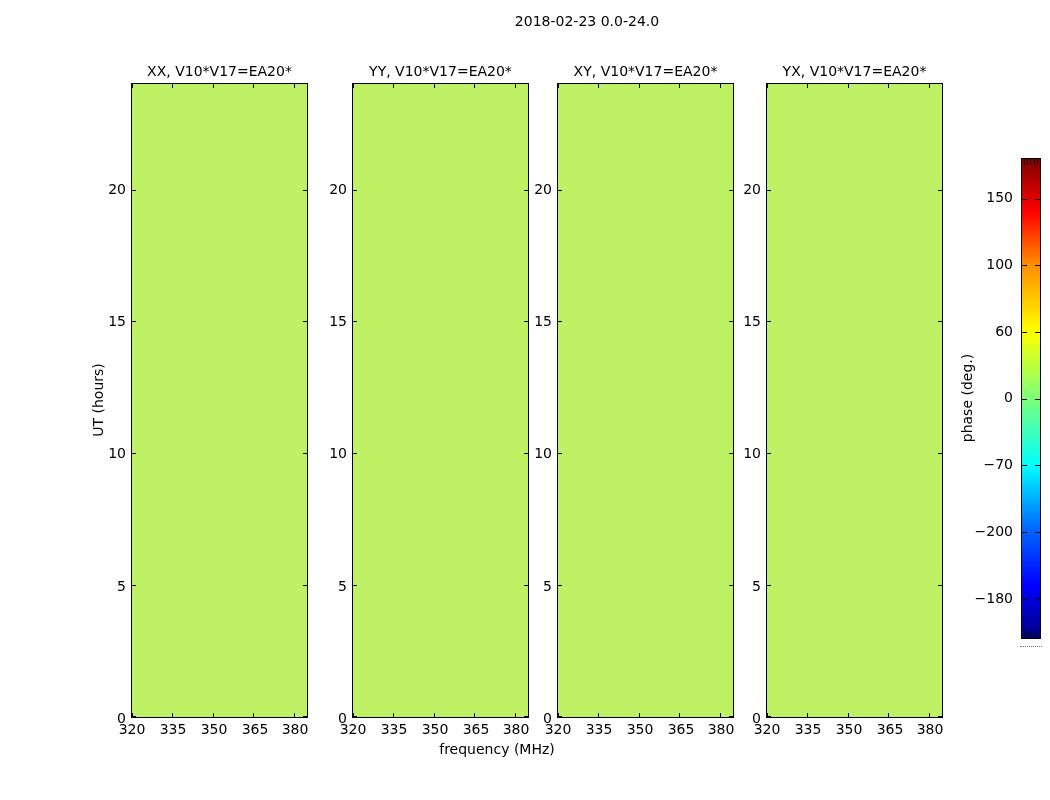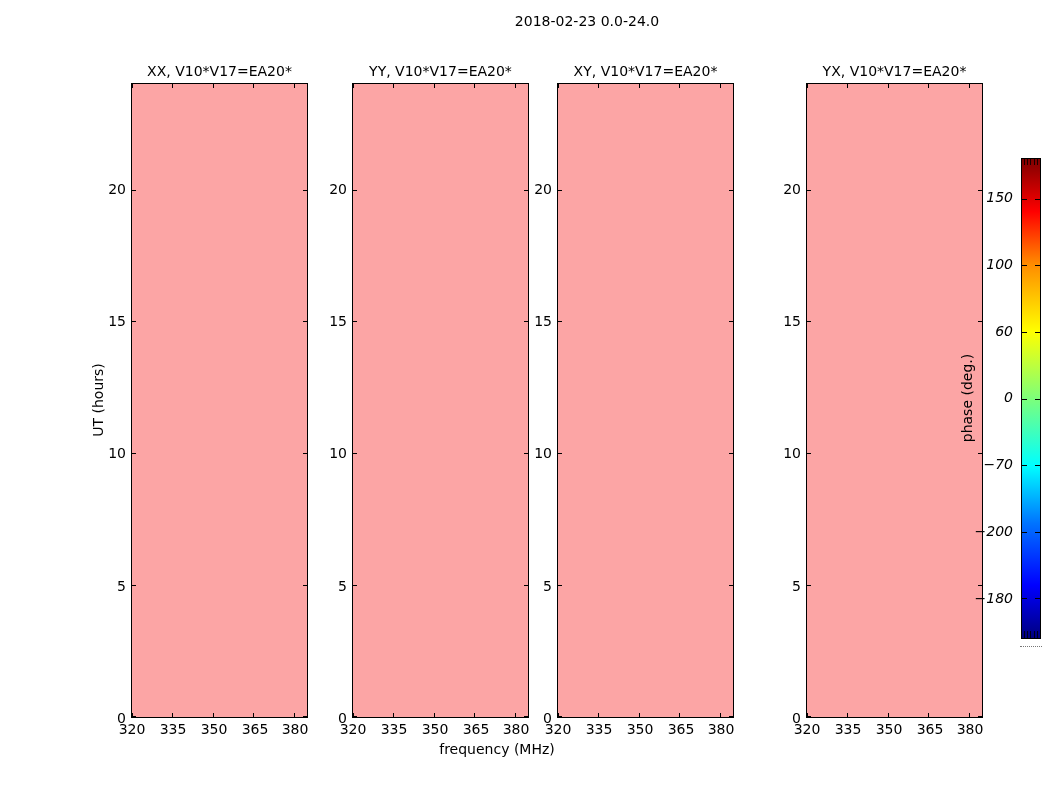--- a/index.html
+++ b/index.html
@@ -4,37 +4,37 @@
 <style>
   html,body{margin:0;padding:0;}
   body{
     width:1050px;height:800px;background:#ffffff;position:relative;
     font-family:"DejaVu Sans","Liberation Sans",sans-serif;
     font-size:14px;color:#000;overflow:hidden;
   }
   .fig-title{position:absolute;top:13px;left:587px;transform:translateX(-50%);white-space:nowrap;}
   .subplot{
     position:absolute;top:83px;width:177px;height:635px;
-    border:1px solid #000;box-sizing:border-box;background:#fca5a5;
+    border:1px solid #000;box-sizing:border-box;background:#bef264;
   }
   .sp-title{position:absolute;bottom:calc(100% + 5px);left:50%;transform:translateX(-50%);white-space:nowrap;}
   .ytl{position:absolute;right:calc(100% + 6px);transform:translateY(-54%);white-space:nowrap;}
   .xtl{position:absolute;top:calc(100% + 4px);transform:translateX(-50%);white-space:nowrap;}
   .tk{position:absolute;background:#000;}
   .ylabel{position:absolute;left:98px;top:400px;transform:translate(-50%,-50%) rotate(-90deg);white-space:nowrap;}
   .xlabel{position:absolute;left:497px;top:741px;transform:translateX(-50%);white-space:nowrap;}
   .cbar{position:absolute;left:1021px;top:158px;width:20px;height:481px;}
   .cbar-bar{
     position:absolute;left:0;top:0;right:0;bottom:0;border:1px solid #000;box-sizing:border-box;
     background:linear-gradient(to top,
       #00007f 0%, #0000ff 11%, #0074ff 24%, #00ffff 36%,
       #7dff7a 50%, #ffff00 64%, #ff8c00 78%, #ff0000 89%, #7f0000 100%);
   }
   .cbar-dots{position:absolute;left:-1px;right:-1px;top:calc(100% + 7px);border-top:1px dotted #777;height:0;}
-  .ctl{position:absolute;right:calc(100% + 8px);transform:translateY(-54%);white-space:nowrap;font-style:italic;}
+  .ctl{position:absolute;right:calc(100% + 8px);transform:translateY(-54%);white-space:nowrap;}
   .cbar-label{position:absolute;left:967px;top:398px;transform:translate(-50%,-50%) rotate(-90deg);white-space:nowrap;}
   .comb{position:absolute;width:1px;background:rgba(0,0,0,0.8);}
   .cdash{position:absolute;height:1px;width:5px;background:#000;}
 </style>
 </head>
 <body>
 
 <div class="fig-title">2018-02-23 0.0-24.0</div>
 
 <div class="subplot" style="left:131px">
@@ -132,21 +132,21 @@
     <div class="tk" style="top: 501px; left: 0px; height: 1px; width: 4px;"></div>
     <div class="tk" style="top: 501px; right: 0px; height: 1px; width: 4px;"></div>
     <div class="tk" style="top: 369px; left: 0px; height: 1px; width: 4px;"></div>
     <div class="tk" style="top: 369px; right: 0px; height: 1px; width: 4px;"></div>
     <div class="tk" style="top: 237px; left: 0px; height: 1px; width: 4px;"></div>
     <div class="tk" style="top: 237px; right: 0px; height: 1px; width: 4px;"></div>
     <div class="tk" style="top: 106px; left: 0px; height: 1px; width: 4px;"></div>
     <div class="tk" style="top: 106px; right: 0px; height: 1px; width: 4px;"></div>
   </div>
 
-<div class="subplot" style="left:806px">
+<div class="subplot" style="left:766px">
   <div class="sp-title">YX, V10*V17=EA20*</div>
   <span class="ytl" style="top:635px">0</span>
   <span class="ytl" style="top:503px">5</span>
   <span class="ytl" style="top:370px">10</span>
   <span class="ytl" style="top:238px">15</span>
   <span class="ytl" style="top:106px">20</span>
   <span class="xtl" style="left:0px">320</span>
   <span class="xtl" style="left:41px">335</span>
   <span class="xtl" style="left:82px">350</span>
   <span class="xtl" style="left:123px">365</span>

